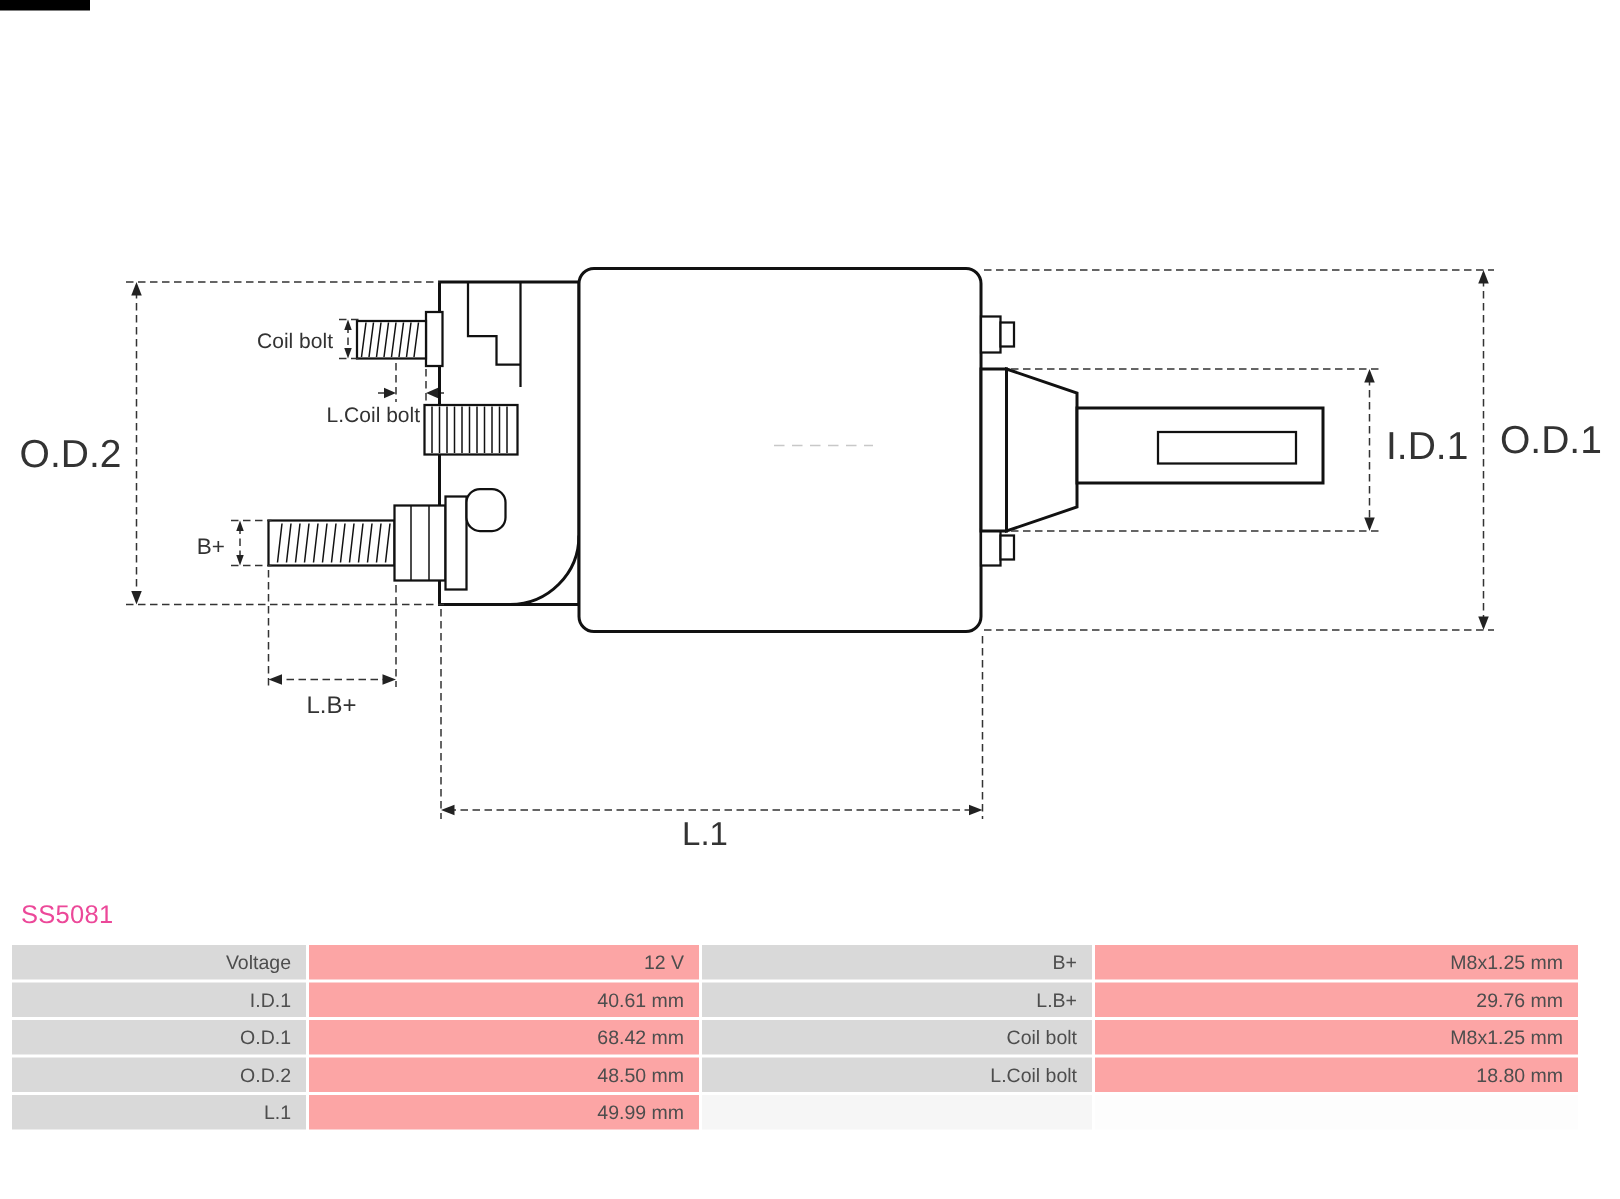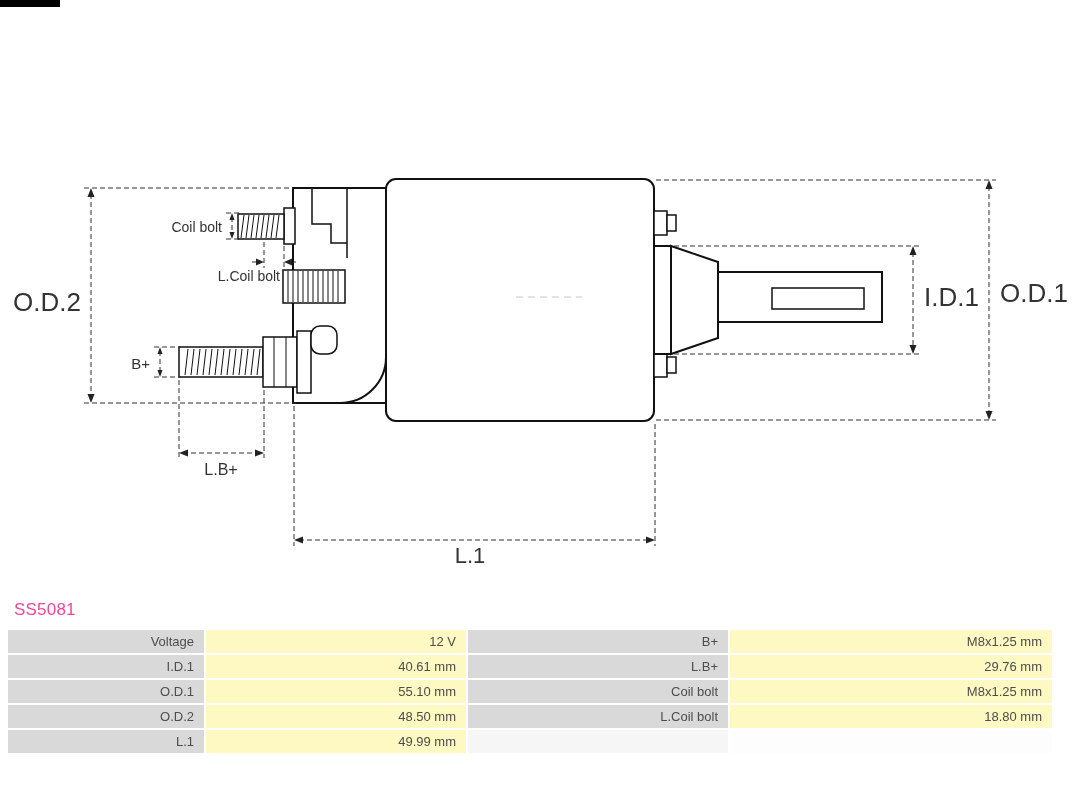--- a/index.html
+++ b/index.html
@@ -14,21 +14,21 @@
 
   .part-number { position:absolute; left:14px; top:600px; font-size:17px;
                  font-weight:400; color:#ec4899; letter-spacing:0.2px; }
 
   table.spec { position:absolute; left:6px; top:628px; width:1048px;
                border-collapse:separate; border-spacing:2px; table-layout:fixed; }
   table.spec td { height:23px; font-size:13px; color:#4d4d4d; text-align:right;
                   padding:0 10px; vertical-align:middle; white-space:nowrap;
                   overflow:hidden; }
   td.lbl { background:#d9d9d9; }
-  td.val { background:#fef9c3; }
+  td.val { background:#fca5a5; }
   td.lbl.empty { background:#f6f6f6; }
   td.val.empty { background:#fdfdfd; }
 </style>
 </head>
 <body>
 
 <div id="stage">
 
   <div class="corner-mark"></div>
 
@@ -158,21 +158,21 @@
         <td class="val">M8x1.25 mm</td>
       </tr>
       <tr>
         <td class="lbl">I.D.1</td>
         <td class="val">40.61 mm</td>
         <td class="lbl">L.B+</td>
         <td class="val">29.76 mm</td>
       </tr>
       <tr>
         <td class="lbl">O.D.1</td>
-        <td class="val">55.10 mm</td>
+        <td class="val">68.42 mm</td>
         <td class="lbl">Coil bolt</td>
         <td class="val">M8x1.25 mm</td>
       </tr>
       <tr>
         <td class="lbl">O.D.2</td>
         <td class="val">48.50 mm</td>
         <td class="lbl">L.Coil bolt</td>
         <td class="val">18.80 mm</td>
       </tr>
       <tr>

